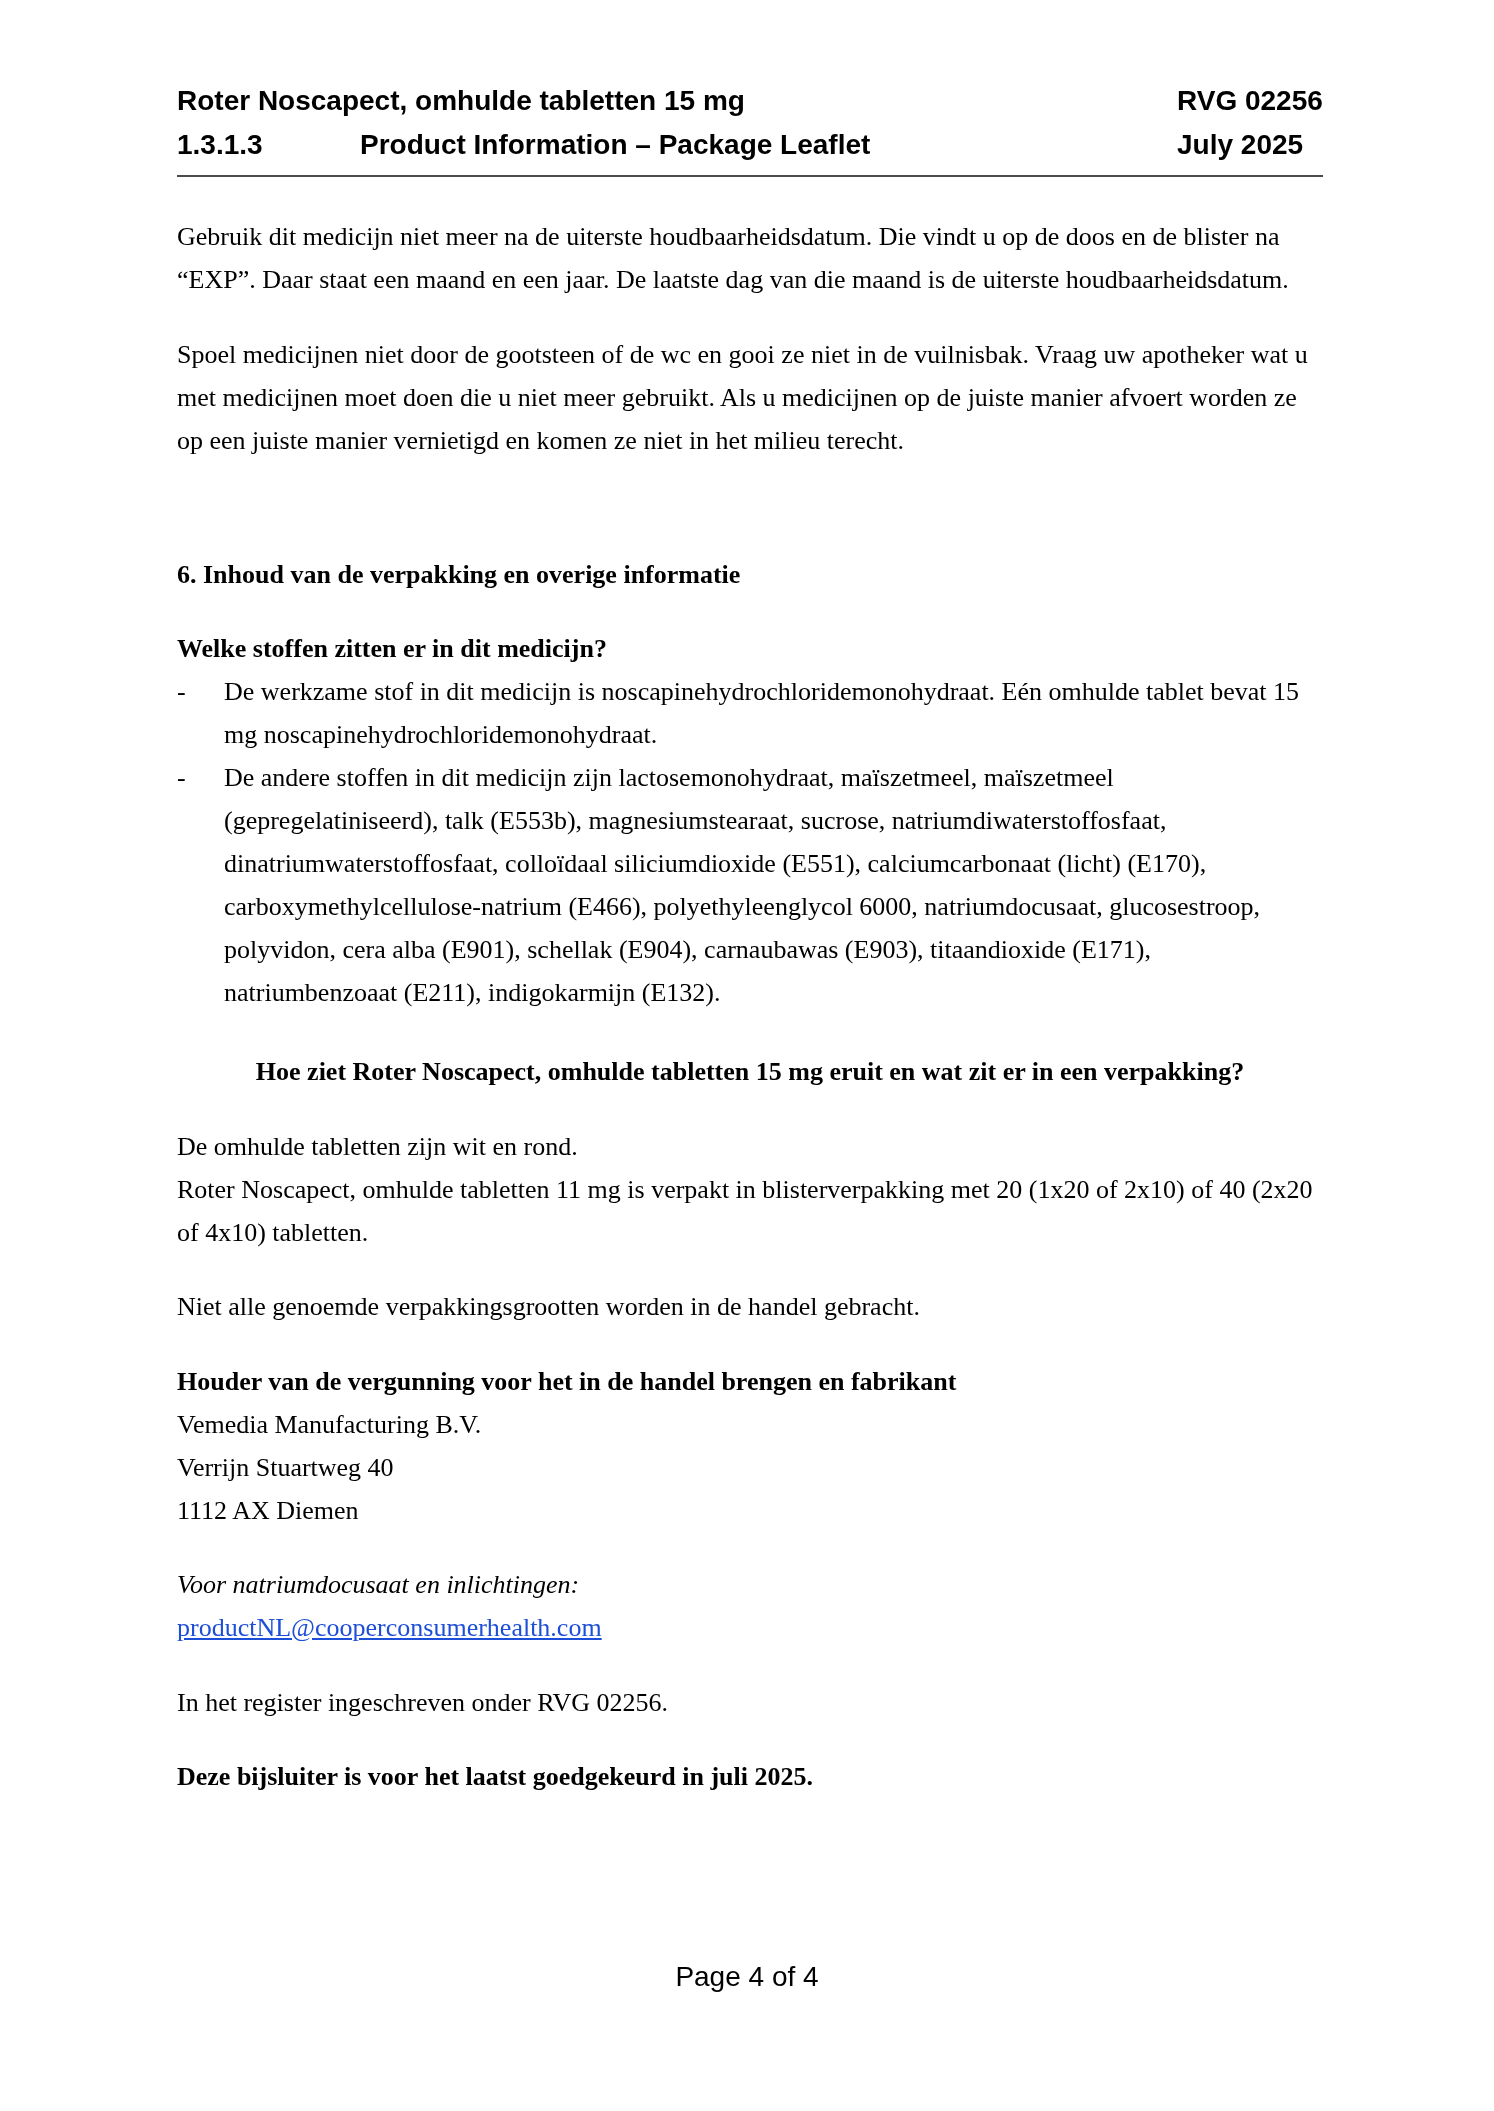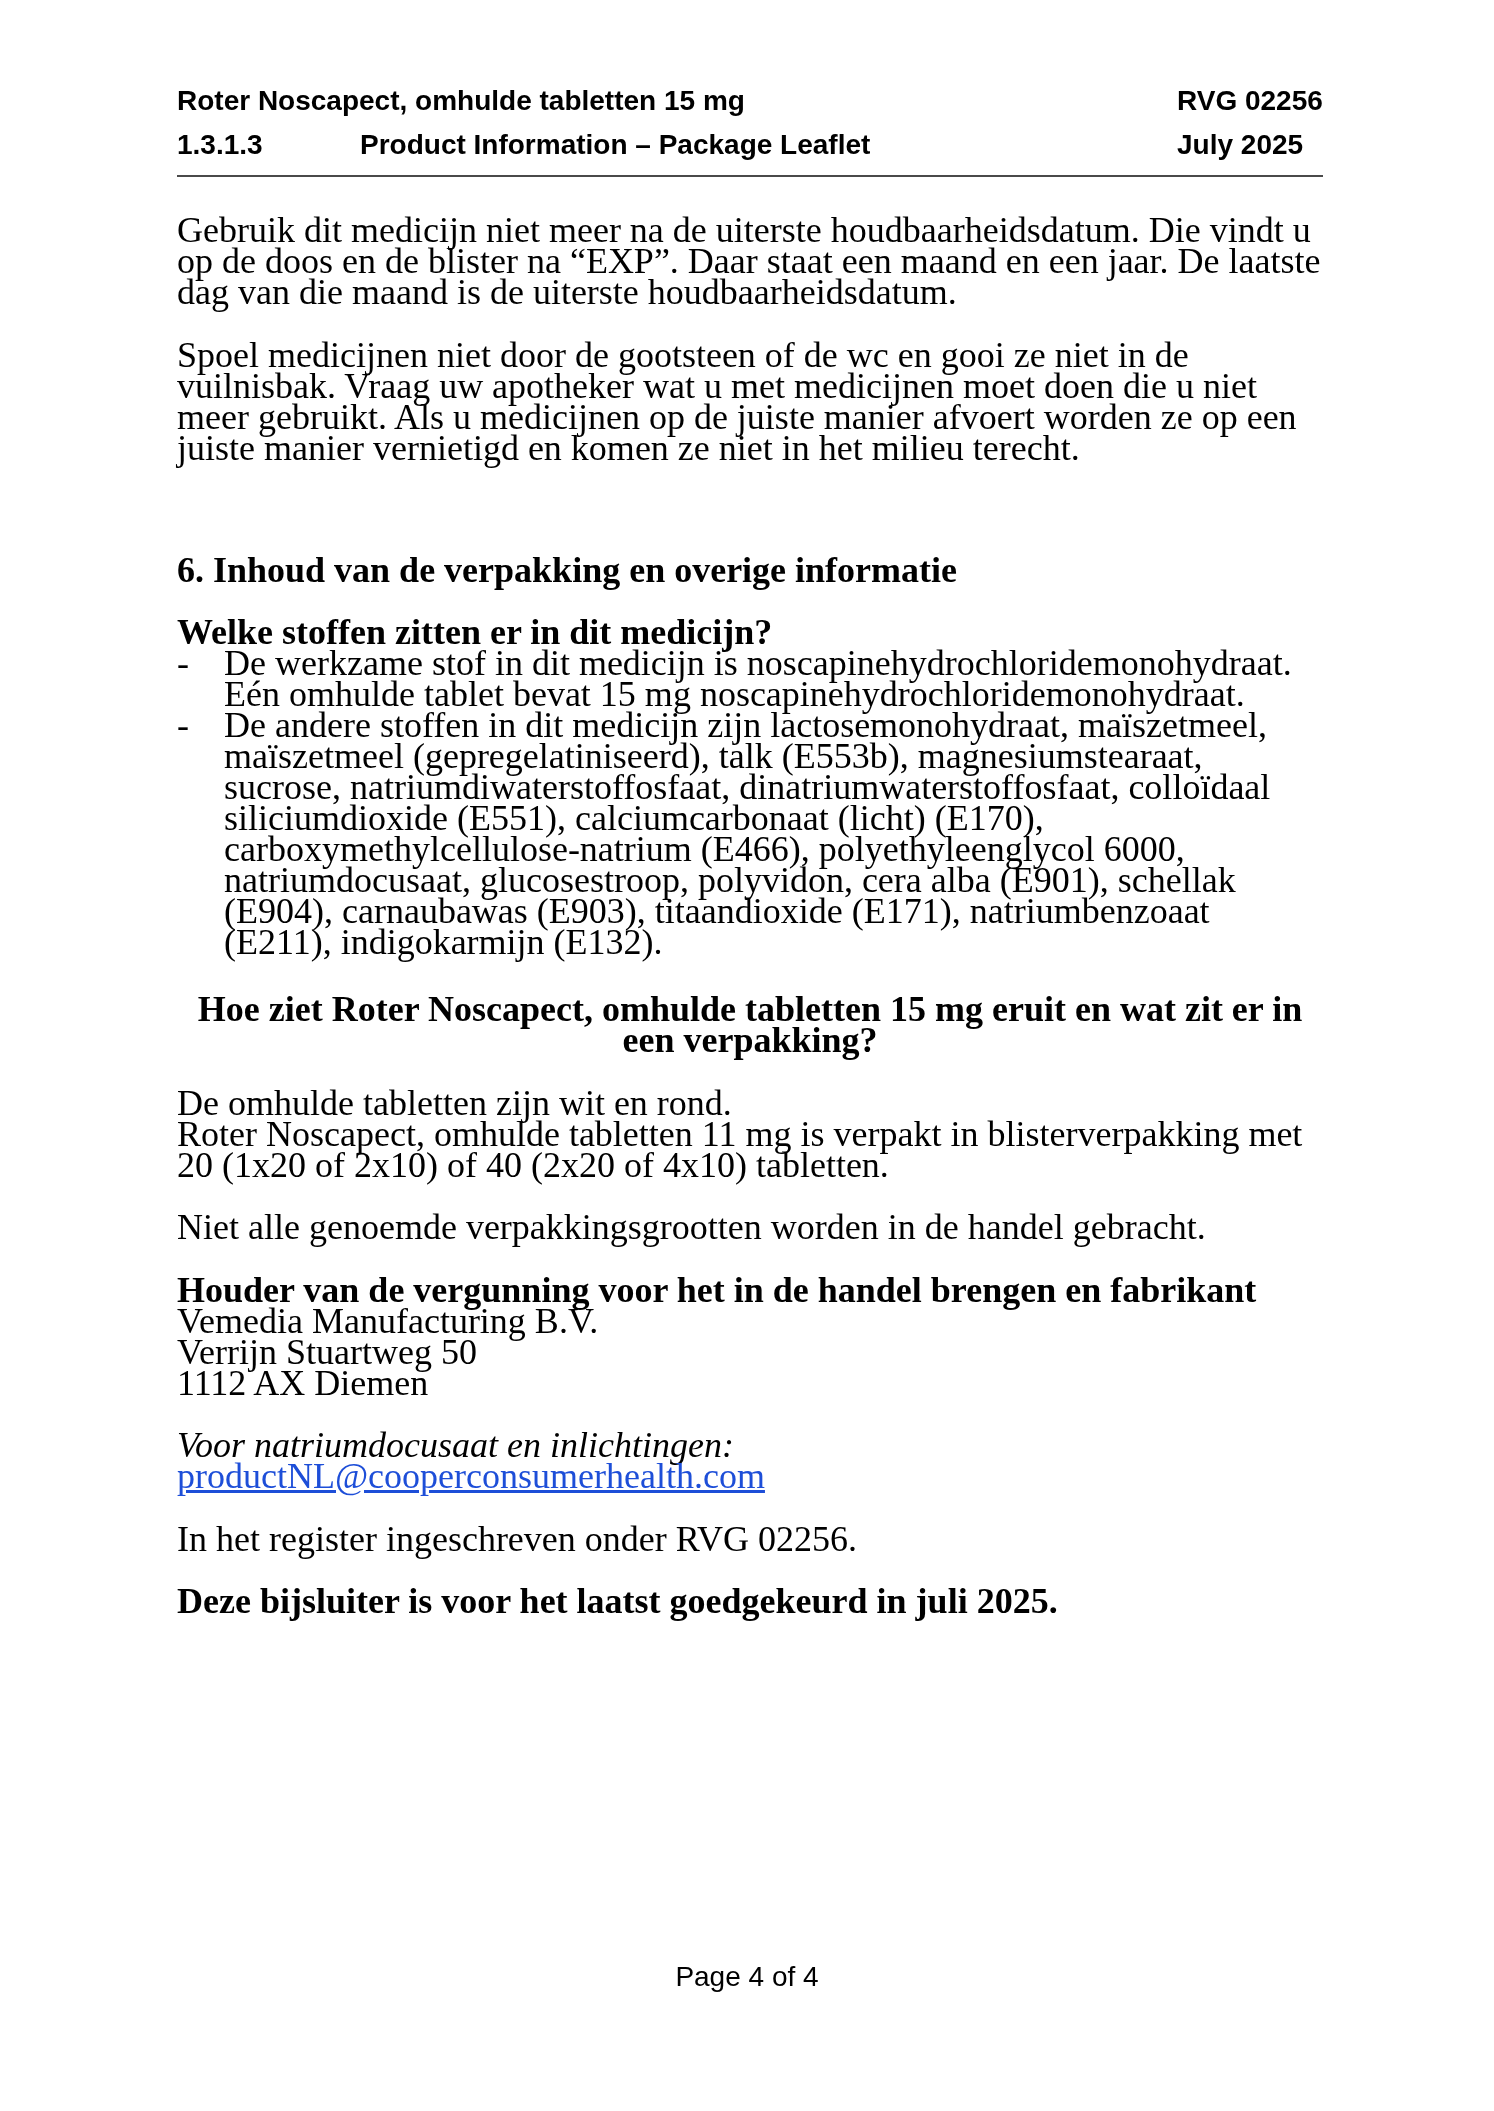--- a/index.html
+++ b/index.html
@@ -29,21 +29,21 @@
   .hdr-left { flex:1 1 auto; display:flex; }
   .hdr-docnum { display:inline-block; width:183px; flex:0 0 183px; }
   .hdr-right { flex:0 0 146px; text-align:left; }
   .hdr-rule {
     margin-top:13px;
     border:none;
     border-top:2px solid #4a4a4a;
     height:0;
   }
   
-  .body-text { font-size:36px; line-height:31px; }
+  .body-text { font-size:26px; line-height:43px; }
   .b { font-weight:bold; }
   .i { font-style:italic; }
   .p-first { margin-top:38px; }
   .g1 { margin-top:31.5px; }     
   .g-sec { margin-top:91px; }
   .g-hoe { margin-top:36px;text-align:center; }
   .bullet { display:flex; }
   .bullet-dash { flex:0 0 47px; }
   .bullet-body { flex:1 1 auto; }
   .email-link { text-decoration:underline; cursor:pointer; }
@@ -104,21 +104,21 @@
 
       <p class="b g-hoe">Hoe ziet Roter Noscapect, omhulde tabletten 15 mg eruit en wat zit er in een verpakking?</p>
 
       <p class="g1">De omhulde tabletten zijn wit en rond.</p>
       <p>Roter Noscapect, omhulde tabletten 11 mg is verpakt in blisterverpakking met 20 (1x20 of 2x10) of 40 (2x20 of 4x10) tabletten.</p>
 
       <p class="g1">Niet alle genoemde verpakkingsgrootten worden in de handel gebracht.</p>
 
       <p class="b g1">Houder van de vergunning voor het in de handel brengen en fabrikant</p>
       <p>Vemedia Manufacturing B.V.</p>
-      <p>Verrijn Stuartweg 50</p>
+      <p>Verrijn Stuartweg 40</p>
       <p>1112 AX Diemen</p>
 
       <p class="i g1">Voor natriumdocusaat en inlichtingen:</p>
       <p><a class="email-link" style="color: #1d4ed8;">productNL@cooperconsumerhealth.com</a></p>
 
       <p class="g1">In het register ingeschreven onder RVG 02256.</p>
 
       <p class="b g1">Deze bijsluiter is voor het laatst goedgekeurd in juli 2025.</p>
 
     </div>

